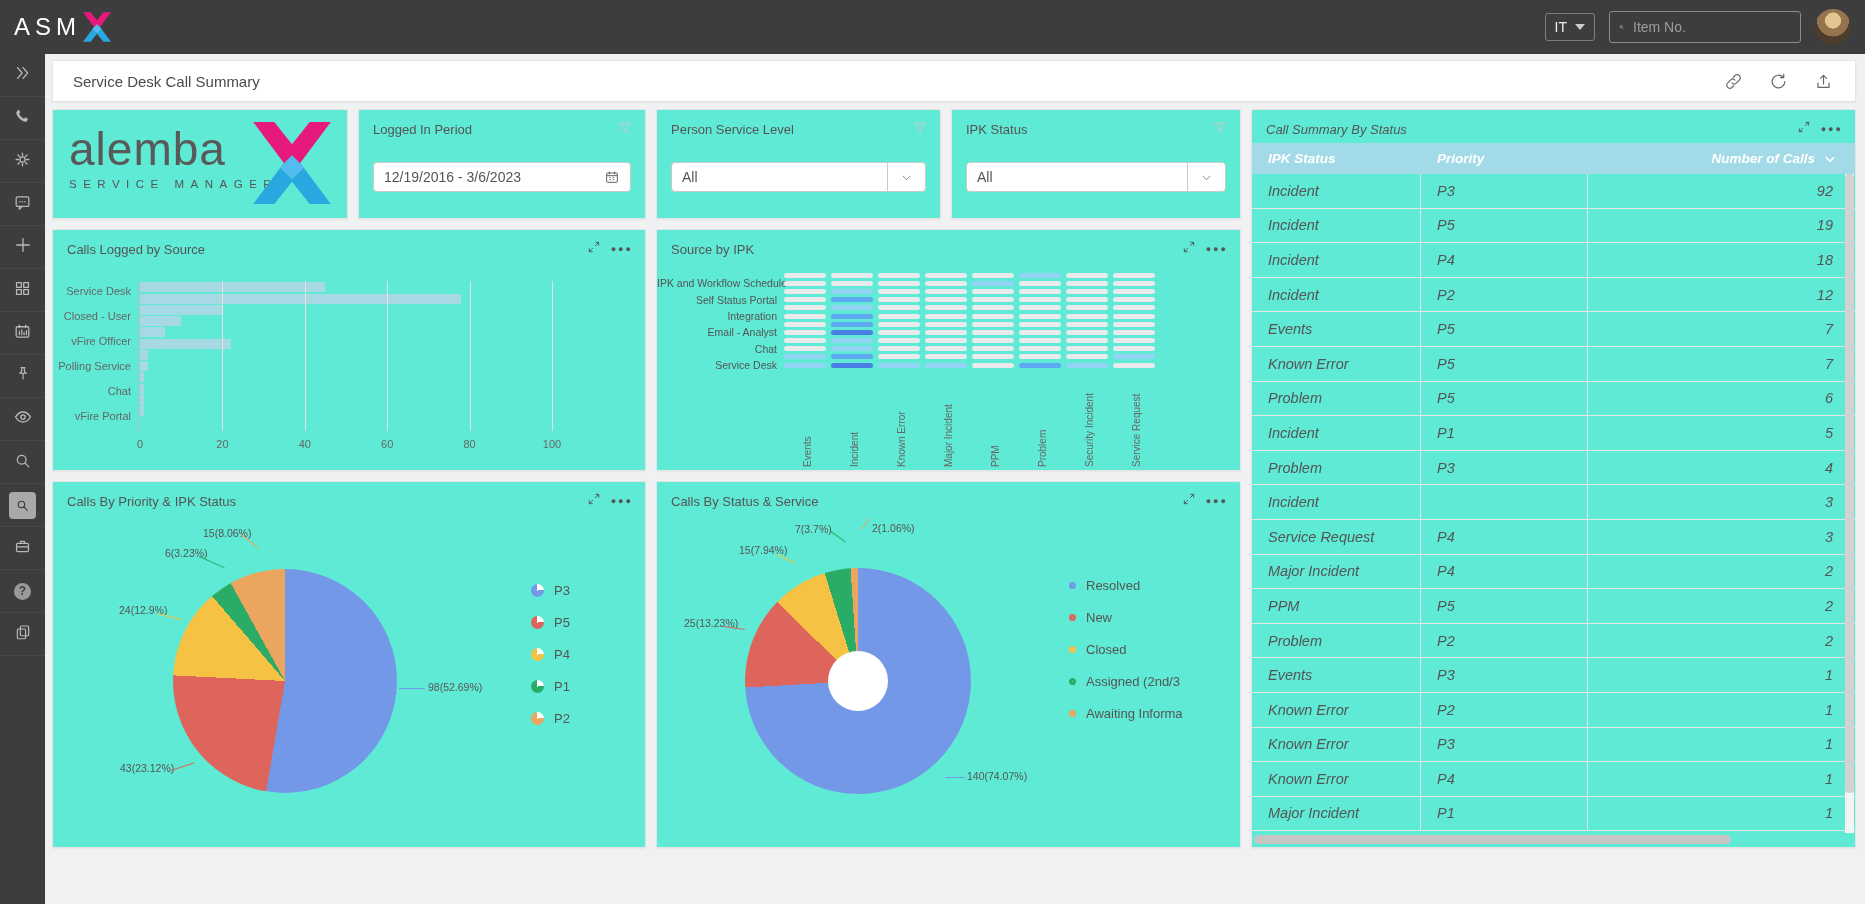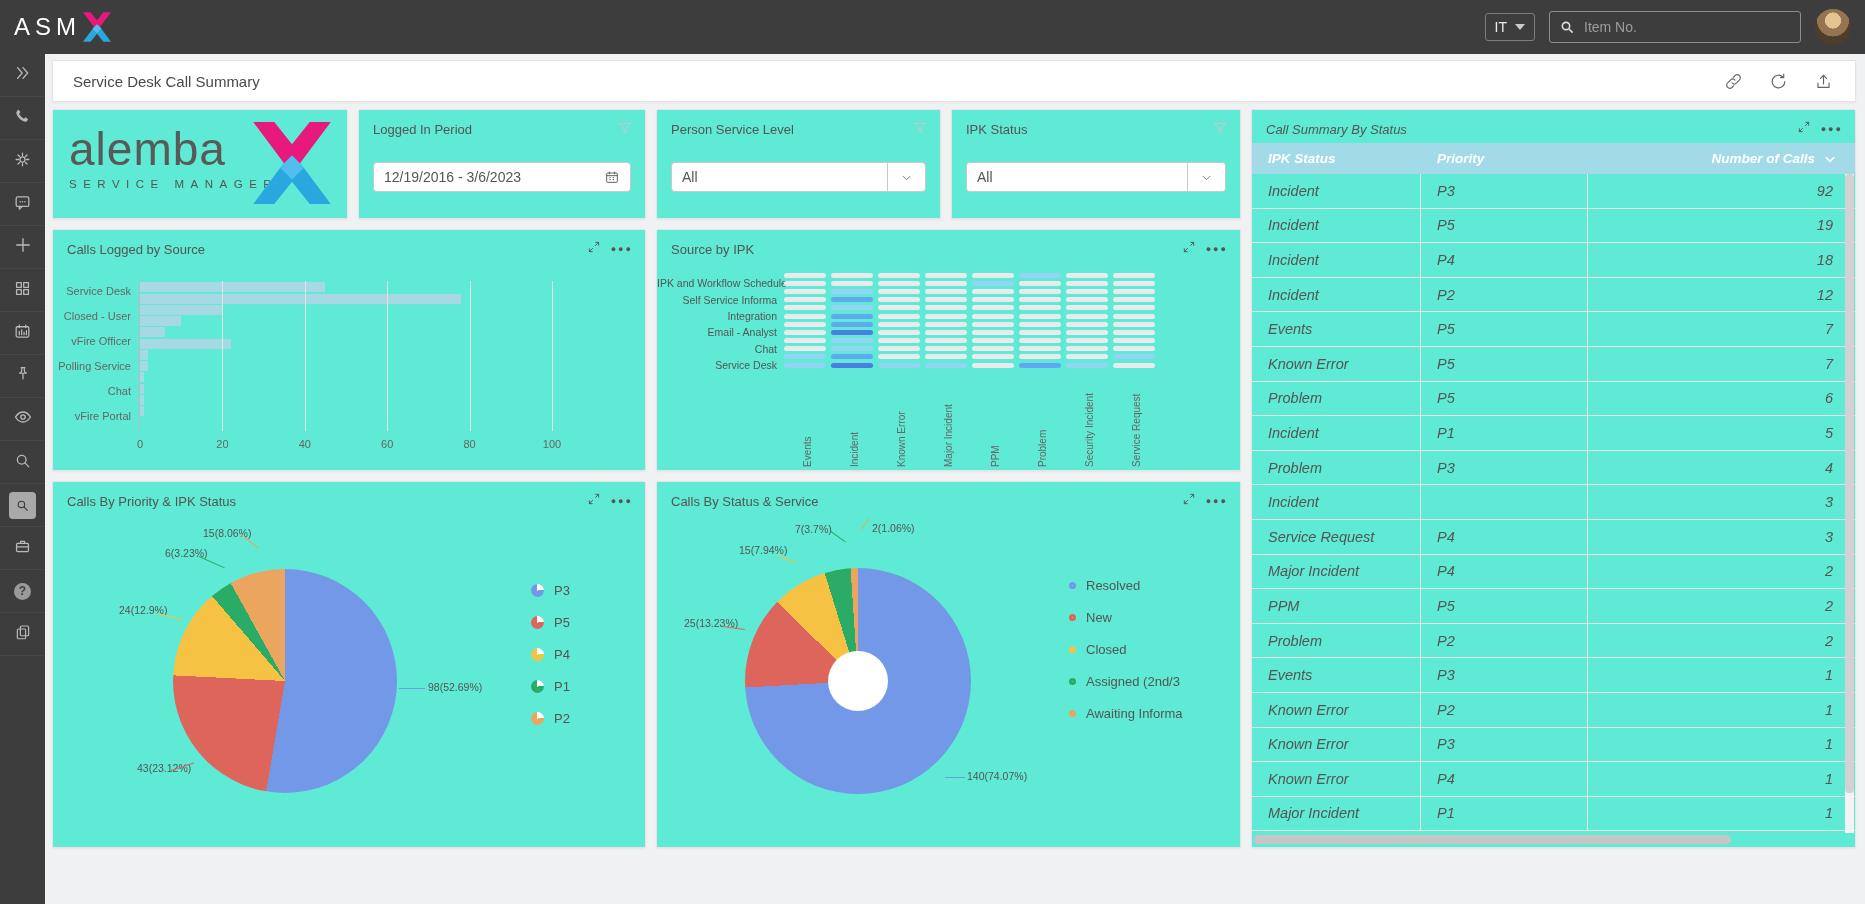--- a/index.html
+++ b/index.html
@@ -8,21 +8,21 @@
 
   
   .topbar { height:54px; background:#3d3d3d; display:flex; align-items:center; padding:0 14px; }
   .logo { display:flex; align-items:center; gap:2px; }
   .logo-text { color:#fff; font-size:24px; letter-spacing:5px; font-weight:400; }
   .topbar-right { margin-left:auto; display:flex; align-items:center; gap:14px; }
   .lang-btn { border:1px solid #7d7d7d; border-radius:3px; color:#eee; font-size:14px;
     padding:5px 9px; display:flex; align-items:center; gap:8px; cursor:pointer; }
   .caret-down { width:0; height:0; border-left:5px solid transparent; border-right:5px solid transparent;
     border-top:6px solid #ccc; }
-  .top-search { border:1px solid #8d8d8d; border-radius:3px; height:32px; width:252px;
+  .top-search { border:1px solid #8d8d8d; border-radius:3px; height:32px; width:192px;
     display:flex; align-items:center; padding:0 9px; gap:7px; }
   .top-search input { background:transparent; border:none; outline:none; color:#ddd; font-size:14px; width:160px; }
   .top-search input::placeholder { color:#9d9d9d; }
   .avatar { width:36px; height:36px; border-radius:50%;
     background: radial-gradient(circle at 50% 32%, #e4c491 0 26%, #96744f 27% 52%, #4d3d2c 53% 100%); }
 
   
   .app { display:flex; height:850px; }
   .sidebar { width:45px; background:#3d3d3d; flex:none; }
   .side-item { height:43px; display:flex; align-items:center; justify-content:center;
@@ -560,21 +560,21 @@
                 <span class="pill" style="background: rgb(233, 234, 236);"></span>
                 <span class="pill" style="background: rgb(147, 212, 244);"></span>
                 <span class="pill" style="background: rgb(233, 234, 236);"></span>
                 <span class="pill" style="background: rgb(233, 234, 236);"></span>
                 <span class="pill" style="background: rgb(233, 234, 236);"></span>
                 <span class="pill" style="background: rgb(233, 234, 236);"></span>
                 <span class="pill" style="background: rgb(233, 234, 236);"></span>
                 <span class="pill" style="background: rgb(233, 234, 236);"></span>
               </div>
               <div class="heat-row">
-                <span class="heat-label">Self Service Informa</span>
+                <span class="heat-label">Self Status Portal</span>
                 <span class="pill" style="background: rgb(233, 234, 236);"></span>
                 <span class="pill" style="background: rgb(94, 169, 242);"></span>
                 <span class="pill" style="background: rgb(233, 234, 236);"></span>
                 <span class="pill" style="background: rgb(233, 234, 236);"></span>
                 <span class="pill" style="background: rgb(233, 234, 236);"></span>
                 <span class="pill" style="background: rgb(233, 234, 236);"></span>
                 <span class="pill" style="background: rgb(233, 234, 236);"></span>
                 <span class="pill" style="background: rgb(233, 234, 236);"></span>
               </div>
               <div class="heat-row">
@@ -699,21 +699,21 @@
             <span class="ptitle">Calls By Priority &amp; IPK Status</span>
             <span class="picons">
               <span><svg width="14" height="14" viewBox="0 0 24 24">
                     <path d="M14.5 9.5L20 4M15 4h5v5M9.5 14.5L4 20M4 15v5h5"></path>
                   </svg></span>
               <span class="pmenu">●●●</span>
             </span>
           </div>
           <div class="pie" id="pie1" style="left: 120px; top: 87px; width: 224px; height: 224px; background: conic-gradient(rgb(115, 152, 232) 0deg, rgb(115, 152, 232) 189.68deg, rgb(221, 101, 92) 189.68deg, rgb(221, 101, 92) 272.9deg, rgb(246, 194, 67) 272.9deg, rgb(246, 194, 67) 319.35deg, rgb(42, 171, 102) 319.35deg, rgb(42, 171, 102) 330.97deg, rgb(236, 165, 95) 330.97deg, rgb(236, 165, 95) 360deg);"></div>
           <span class="pie-callout" style="left:375px; top:199px;">98(52.69%)</span>
-          <span class="pie-callout" style="left:84px; top:280px;">43(23.12%)</span>
+          <span class="pie-callout" style="left:67px; top:280px;">43(23.12%)</span>
           <span class="pie-callout" style="left:66px; top:122px;">24(12.9%)</span>
           <span class="pie-callout" style="left:112px; top:65px;">6(3.23%)</span>
           <span class="pie-callout" style="left:150px; top:45px;">15(8.06%)</span>
           <div class="lead" style="left: 346px; top: 206px; width: 26px; border-top-color: rgb(115, 152, 232);"></div>
           <div class="lead" style="left: 118px; top: 288px; width: 24px; transform: rotate(-18deg); border-top-color: rgb(221, 101, 92);"></div>
           <div class="lead" style="left: 104px; top: 131px; width: 26px; transform: rotate(14deg); border-top-color: rgb(246, 194, 67);"></div>
           <div class="lead" style="left: 146px; top: 74px; width: 28px; transform: rotate(24deg); border-top-color: rgb(42, 171, 102);"></div>
           <div class="lead" style="left: 188px; top: 52px; width: 22px; transform: rotate(38deg); border-top-color: rgb(236, 165, 95);"></div>
           <div class="legend" id="legend1" style="left:478px; top:101px;">
               <div class="legend-item">

